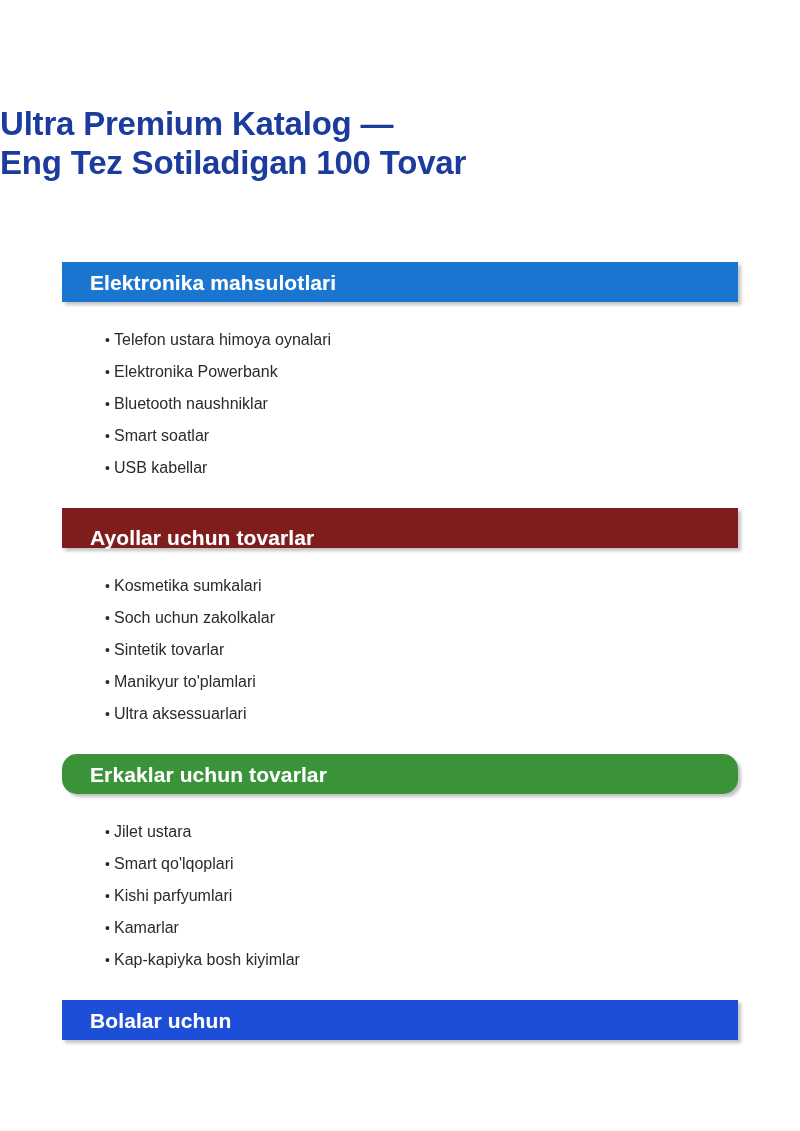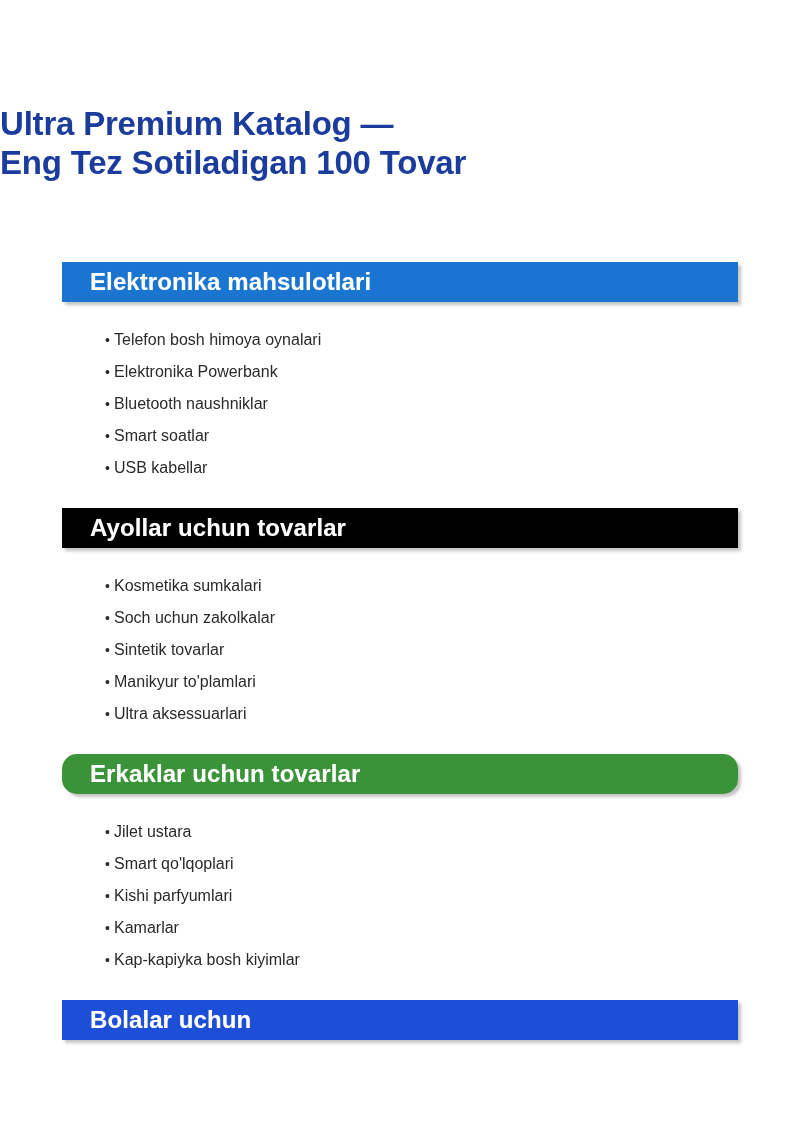--- a/index.html
+++ b/index.html
@@ -54,21 +54,21 @@
     position: relative;
     height: 40px;
     box-sizing: border-box;
     display: flex;
     align-items: center;
     padding-left: 28px;
     box-shadow: 3px 3px 3px rgba(60, 60, 60, 0.30);
   }
   .section-header .header-label {
     color: #ffffff;
-    font-size: 24px;
+    font-size: 21px;
     font-weight: bold;
     line-height: 1;
     letter-spacing: 0.1px;
     text-shadow: 0 0 1px rgba(255,255,255,0.35);
   }
 
   .section-body {
     padding: 22px 0 24px 43px;
   }
   .section:last-child .section-body {
@@ -105,21 +105,21 @@
 
   <div class="sections">
 
     <div class="section">
       <div class="section-header" style="background-color: rgb(26, 117, 208);">
         <span class="header-label">Elektronika mahsulotlari</span>
       </div>
       <div class="section-body">
         <div class="bullet-item">
           <span class="dot">•</span>
-          <span class="item-label">Telefon bosh himoya oynalari</span>
+          <span class="item-label">Telefon ustara himoya oynalari</span>
         </div>
         <div class="bullet-item">
           <span class="dot">•</span>
           <span class="item-label">Elektronika Powerbank</span>
         </div>
         <div class="bullet-item">
           <span class="dot">•</span>
           <span class="item-label">Bluetooth naushniklar</span>
         </div>
         <div class="bullet-item">
@@ -127,21 +127,21 @@
           <span class="item-label">Smart soatlar</span>
         </div>
         <div class="bullet-item">
           <span class="dot">•</span>
           <span class="item-label">USB kabellar</span>
         </div>
       </div>
     </div>
 
     <div class="section">
-      <div class="section-header" style="background-color: #000000;">
+      <div class="section-header" style="background-color: #7f1d1d; align-items: flex-end;">
         <span class="header-label">Ayollar uchun tovarlar</span>
       </div>
       <div class="section-body">
         <div class="bullet-item">
           <span class="dot">•</span>
           <span class="item-label">Kosmetika sumkalari</span>
         </div>
         <div class="bullet-item">
           <span class="dot">•</span>
           <span class="item-label">Soch uchun zakolkalar</span>

